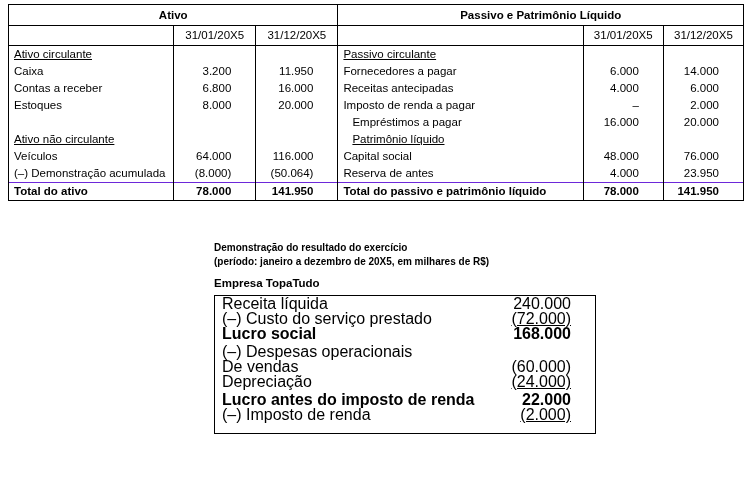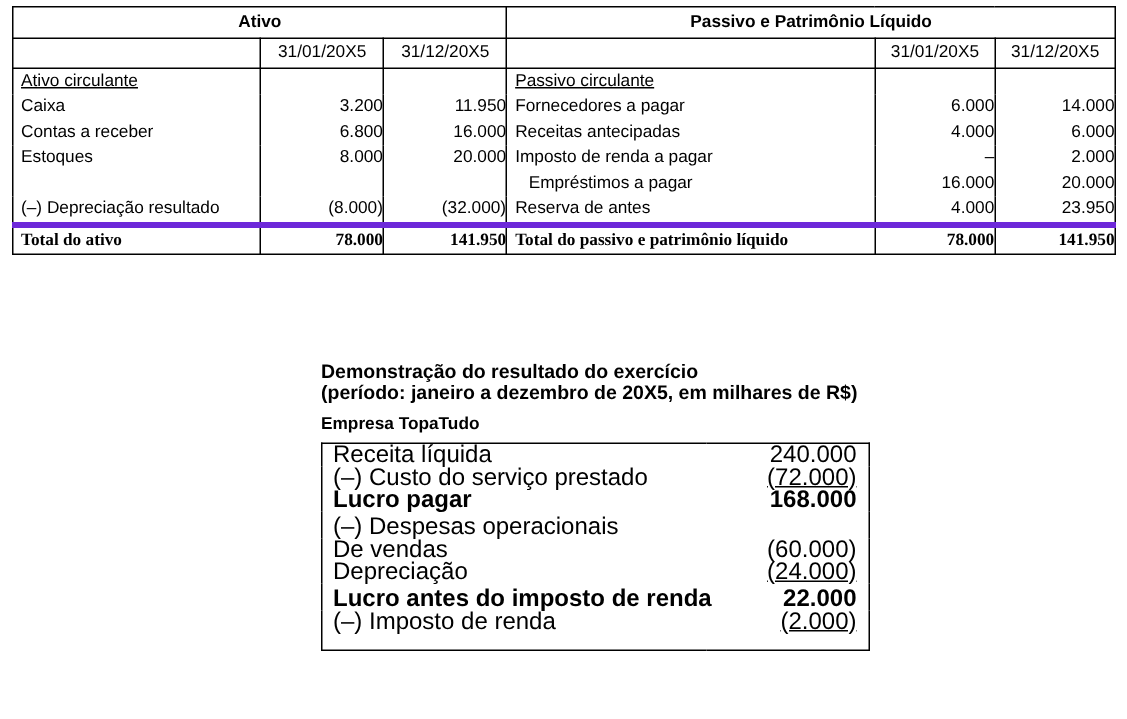--- a/index.html
+++ b/index.html
@@ -57,41 +57,41 @@
     height: 19px;
   }
   .bs .lbl {
     text-align: left;
     padding-left: 5px;
     white-space: nowrap;
     margin-left: 28px;
   }
   .bs .num {
     text-align: right;
-    padding-right: 0;
+    padding-right: 24px;
     white-space: nowrap;
   }
   .bs .sect { text-decoration: underline; }
   .bs .bold { font-weight: bold; }
   .bs .indent { padding-left: 14px; }
 
   
   .bs .noline { border-top: none; border-bottom: none; }
-  .bs .topline { border-top: 4px solid #6d28d9; font-family: Liberation Serif, serif; }
+  .bs .topline { border-top: 1px solid #6d28d9; }
 
   
   .is-wrap {
     position: absolute;
     left: 214px;
     top: 241px;
     width: 360px;
   }
   .is-title {
     font-weight: bold;
-    font-size: 13px;
+    font-size: 10px;
     line-height: 13.5px;
     white-space: nowrap;
   }
   .is-company {
     font-weight: bold;
     font-size: 11.5px;
     margin-top: 9px;
     margin-bottom: 6px;
     white-space: nowrap;
   }
@@ -115,21 +115,21 @@
     border-bottom: 1px solid #000000;
   }
   .is .lbl {
     text-align: left;
     padding-left: 7px;
     white-space: nowrap;
     width: 249px;
   }
   .is .num {
     text-align: right;
-    padding-right: 8px;
+    padding-right: 24px;
     white-space: nowrap;
     width: 100px;
   }
   .is .bold { font-weight: bold; }
   .is .ul-num span { text-decoration: underline; }
   .is .rule-row td {
     border-top: 1px solid #000000;
   }
   .is .pad-top td { padding-top: 3px; }
   .is .spacer td { height: 11px; }
@@ -194,23 +194,39 @@
         </tr>
         <tr>
           <td class="lbl noline">&nbsp;</td>
           <td class="num noline"></td>
           <td class="num noline"></td>
           <td class="lbl noline indent"><span>Empréstimos a pagar</span></td>
           <td class="num noline">16.000</td>
           <td class="num noline">20.000</td>
         </tr>
         <tr>
-          <td class="lbl noline"><span>(–) Depreciação resultado</span></td>
+          <td class="lbl noline sect"><span>Ativo não circulante</span></td>
+          <td class="num noline"></td>
+          <td class="num noline"></td>
+          <td class="lbl noline sect indent"><span>Patrimônio líquido</span></td>
+          <td class="num noline"></td>
+          <td class="num noline"></td>
+        </tr>
+        <tr>
+          <td class="lbl noline"><span>Veículos</span></td>
+          <td class="num noline">64.000</td>
+          <td class="num noline">116.000</td>
+          <td class="lbl noline"><span>Capital social</span></td>
+          <td class="num noline">48.000</td>
+          <td class="num noline">76.000</td>
+        </tr>
+        <tr>
+          <td class="lbl noline"><span>(–) Demonstração acumulada</span></td>
           <td class="num noline">(8.000)</td>
-          <td class="num noline">(32.000)</td>
+          <td class="num noline">(50.064)</td>
           <td class="lbl noline"><span>Reserva de antes</span></td>
           <td class="num noline">4.000</td>
           <td class="num noline">23.950</td>
         </tr>
         <tr>
           <td class="lbl bold topline">Total do ativo</td>
           <td class="num bold topline">78.000</td>
           <td class="num bold topline">141.950</td>
           <td class="lbl bold topline">Total do passivo e patrimônio líquido</td>
           <td class="num bold topline">78.000</td>
@@ -230,21 +246,21 @@
     <tbody id="is-body">
         <tr>
           <td class="lbl">Receita líquida</td>
           <td class="num">240.000</td>
         </tr>
         <tr>
           <td class="lbl">(–) Custo do serviço prestado</td>
           <td class="num ul-num"><span>(72.000)</span></td>
         </tr>
         <tr>
-          <td class="lbl bold">Lucro pagar</td>
+          <td class="lbl bold">Lucro social</td>
           <td class="num bold">168.000</td>
         </tr>
         <tr class="pad-top">
           <td class="lbl">(–) Despesas operacionais</td>
           <td class="num"></td>
         </tr>
         <tr>
           <td class="lbl">De vendas</td>
           <td class="num">(60.000)</td>
         </tr>

